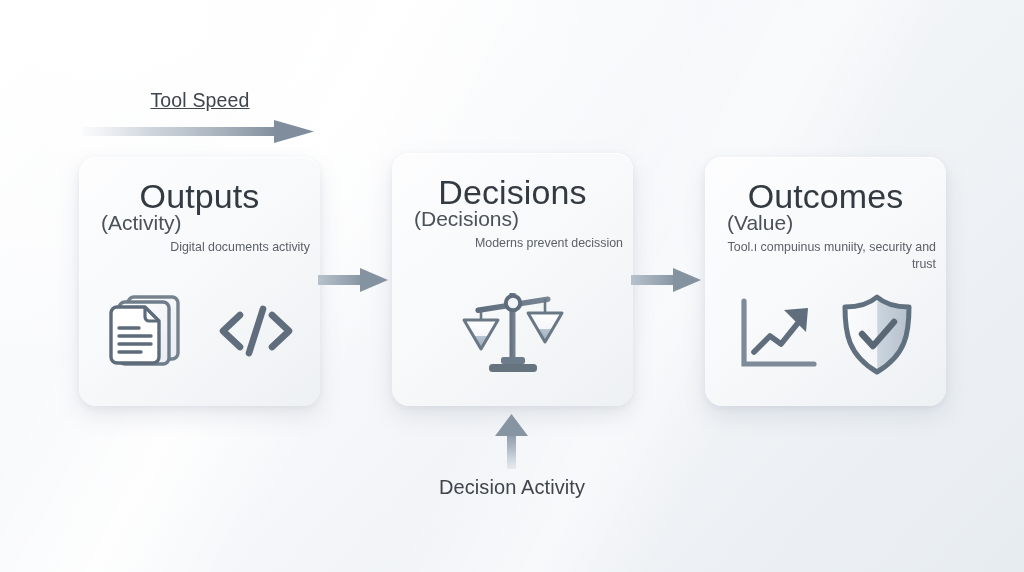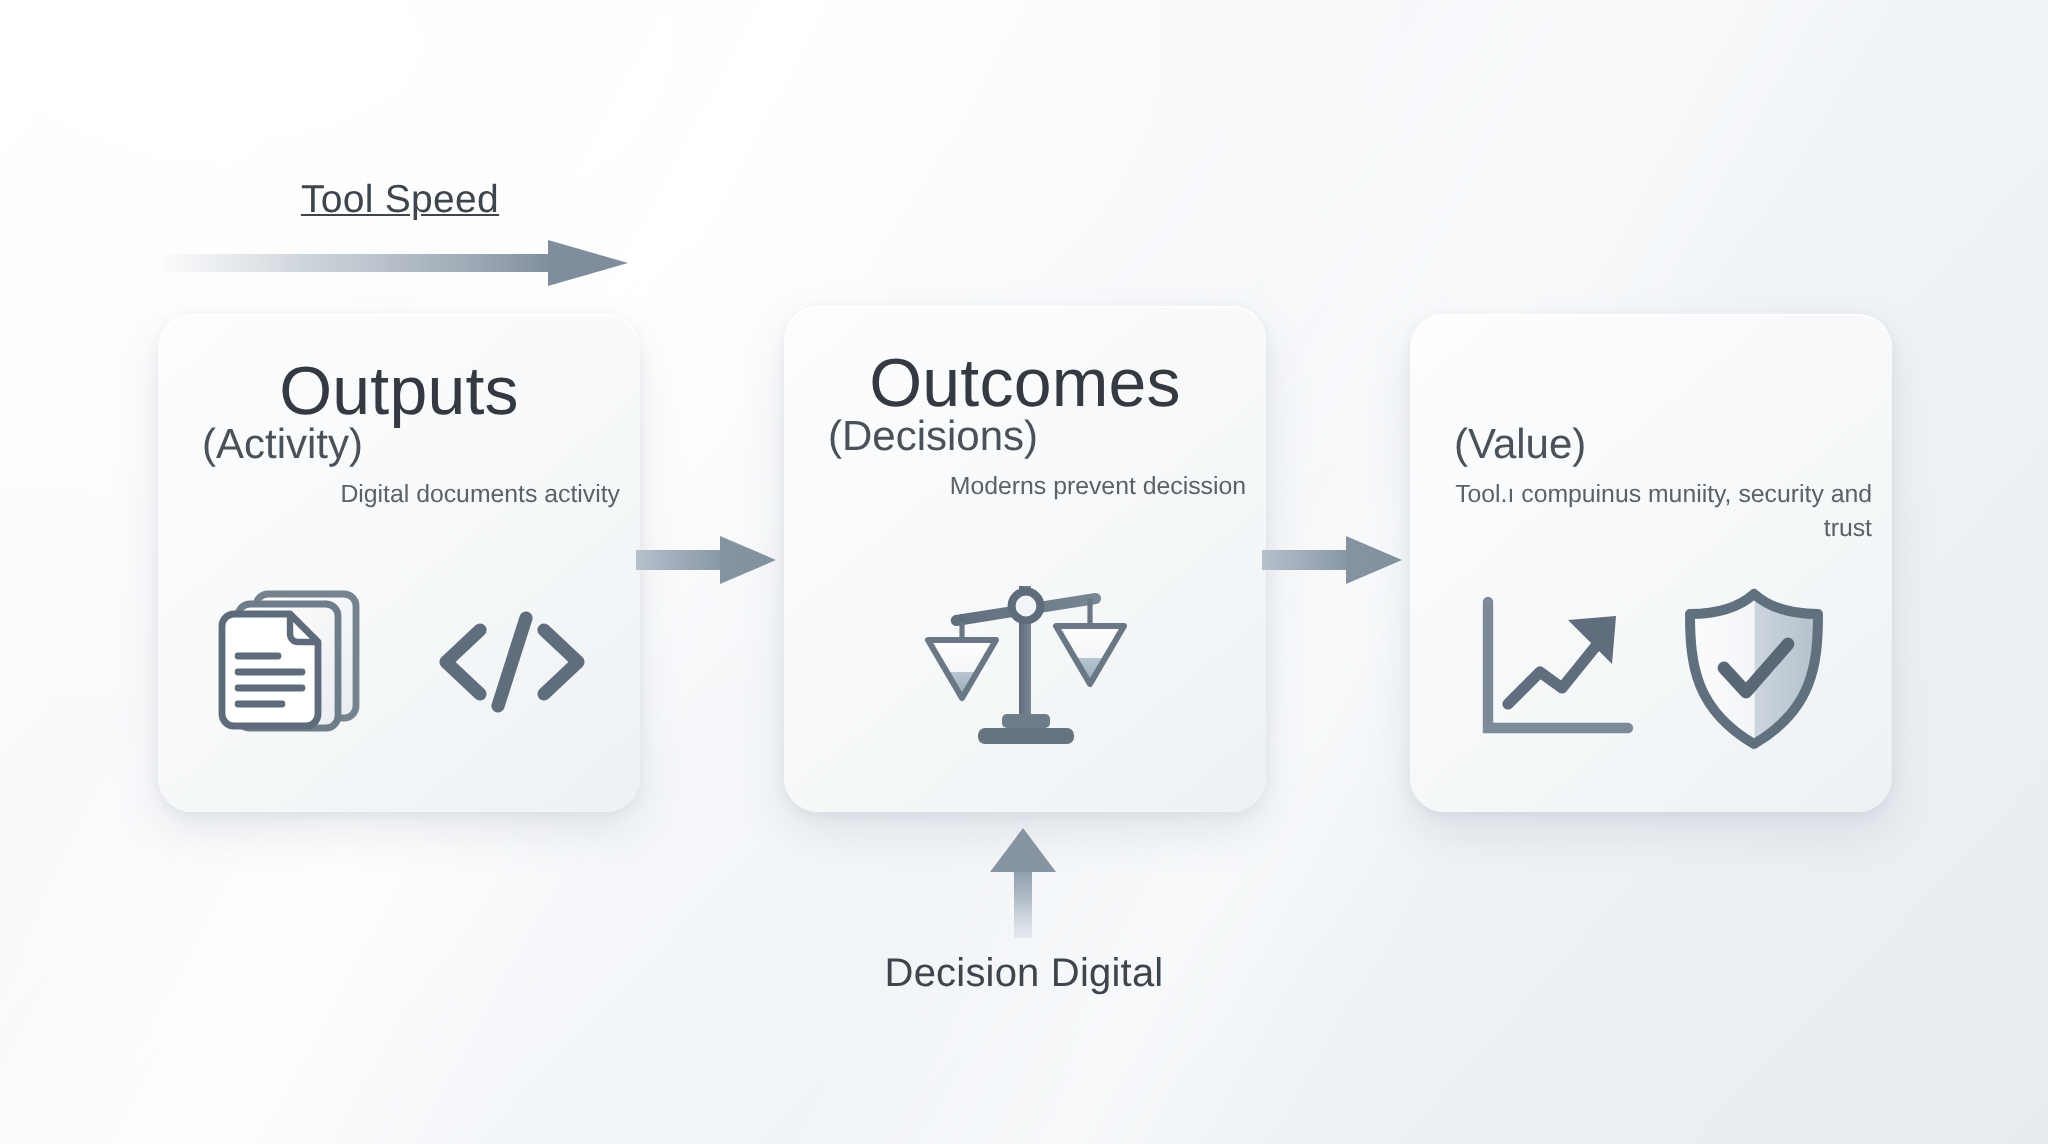--- a/index.html
+++ b/index.html
@@ -200,21 +200,21 @@
       <linearGradient id="conn1" x1="0" y1="0" x2="1" y2="0">
         <stop offset="0%" stop-color="#b6c1cc"></stop>
         <stop offset="100%" stop-color="#8593a1"></stop>
       </linearGradient>
     </defs>
     <rect x="0" y="8" width="46" height="10" fill="url(#conn1)"></rect>
     <path d="M42 1 L70 13 L42 25 Z" fill="#8593a1"></path>
   </svg>
 
   <div class="card" id="card-decisions">
-    <div class="card-title">Outcomes</div>
+    <div class="card-title">Decisions</div>
     <div class="card-subtitle">(Decisions)</div>
     <div class="card-desc">Moderns prevent decission</div>
 
     <div class="card-icons">
       <svg width="108" height="96" viewBox="0 0 108 96">
         <defs>
           <linearGradient id="panFill" x1="0" y1="0" x2="0" y2="1">
             <stop offset="0%" stop-color="#ffffff"></stop>
             <stop offset="55%" stop-color="#f4f6f9"></stop>
             <stop offset="56%" stop-color="#b8c4d1"></stop>
@@ -251,20 +251,21 @@
       <linearGradient id="conn2" x1="0" y1="0" x2="1" y2="0">
         <stop offset="0%" stop-color="#b6c1cc"></stop>
         <stop offset="100%" stop-color="#8593a1"></stop>
       </linearGradient>
     </defs>
     <rect x="0" y="8" width="46" height="10" fill="url(#conn2)"></rect>
     <path d="M42 1 L70 13 L42 25 Z" fill="#8593a1"></path>
   </svg>
 
   <div class="card" id="card-outcomes">
+    <div class="card-title">Outcomes</div>
     <div class="card-subtitle">(Value)</div>
     <div class="card-desc">Tool.ı compuinus muniity, security and trust</div>
 
     <div class="card-icons">
 
       <svg width="84" height="78" viewBox="0 0 84 78">
         <g fill="none" stroke="#7d8b99" stroke-width="5.2" stroke-linecap="round">
           <polyline points="8,5 8,68 78,68"></polyline>
         </g>
         <g fill="none" stroke="#5f6d7c" stroke-width="5.6" stroke-linecap="round" stroke-linejoin="round">
@@ -293,15 +294,15 @@
       <linearGradient id="dqGrad" x1="0" y1="1" x2="0" y2="0">
         <stop offset="0%" stop-color="#b9c4cf" stop-opacity="0.25"></stop>
         <stop offset="55%" stop-color="#a2b0bd" stop-opacity="0.85"></stop>
         <stop offset="100%" stop-color="#8795a3"></stop>
       </linearGradient>
     </defs>
     <rect x="12" y="18" width="9" height="37" fill="url(#dqGrad)"></rect>
     <path d="M16.5 0 L33 22 L0 22 Z" fill="#8795a3"></path>
   </svg>
 
-  <div class="dq-label">Decision Digital</div>
+  <div class="dq-label">Decision Activity</div>
 
 </div>
 
 </body></html>

